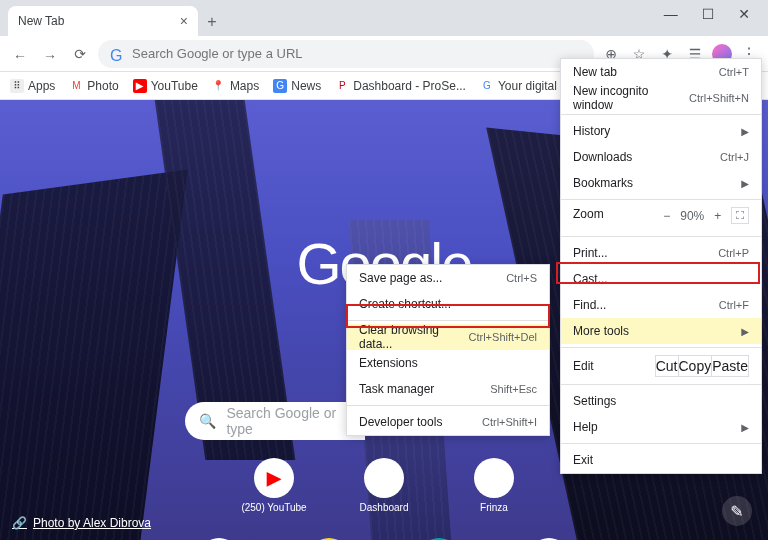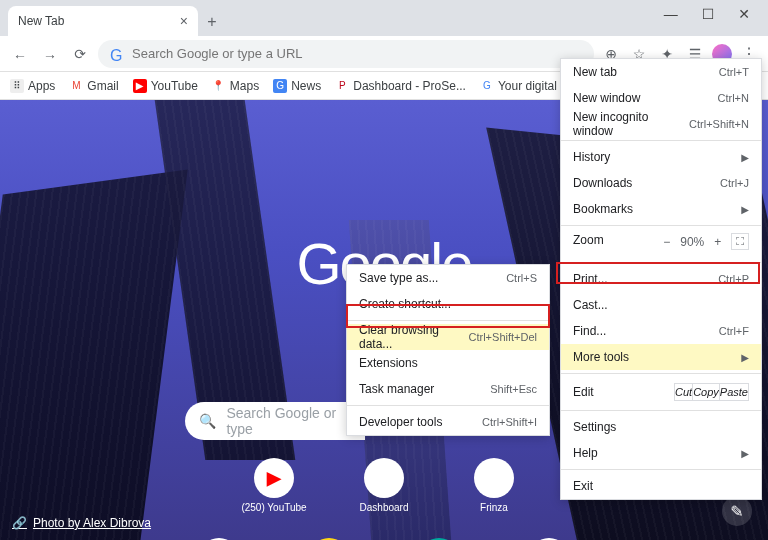--- a/index.html
+++ b/index.html
@@ -57,21 +57,21 @@
 .menu-item .arrow { color: #5f6368; font-size: 10px; }
 .menu-sep { height: 1px; background: #e0e0e0; margin: 3px 0; }
 .menu-item.highlight { background: #fef9c3; }
 .zoom-row { display:flex; align-items:flex-start; padding: 4px 12px; height: 30px; }
 .zoom-row .lbl { flex: 0 0 auto; }
 .zoom-row .ctrl { flex:1; display:flex; justify-content:flex-end; align-items:center; gap:10px; color:#5f6368; }
 .zoom-row .box { border:1px solid #dadce0; padding: 1px 4px; font-size:11px; }
 .edit-row { display:flex; align-items:center; padding: 4px 12px; height: 30px; gap:12px;justify-content:space-between; }
 .edit-row .lbl { flex:0 0 auto; }
 .edit-row .btns { flex:1; display:flex; justify-content:flex-end; gap:0; }
-.edit-row .btn { border:1px solid #dadce0; padding: 2px 0; font-size:11px; margin-left:-1px;font-style:italic; }
+.edit-row .btn { border:1px solid #dadce0; padding: 2px 0; font-size:14px; margin-left:-1px; }
 
 .red-box { position: absolute; border: 2px solid #d62020; pointer-events: none; }
 .rb-main { left: 556px; top: 262px; width: 204px; height: 22px; }
 .rb-sub { left: 346px; top: 304px; width: 204px; height: 24px; }
 
 .g-multi { display:inline-flex; }
 .g-multi span:nth-child(1){color:#4285F4}.g-multi span:nth-child(2){color:#EA4335}.g-multi span:nth-child(3){color:#FBBC05}.g-multi span:nth-child(4){color:#4285F4}.g-multi span:nth-child(5){color:#34A853}.g-multi span:nth-child(6){color:#EA4335}
 </style>
 </head>
 <body>
@@ -108,21 +108,21 @@
   <div class="toolbar-icon dots">⋮</div>
 </div>
 
 <div class="bookmarks">
   <div class="bm-item">
       <span class="bm-icon" style="background:#eee">⠿</span>
       <span>Apps</span>
     </div>
   <div class="bm-item">
       <span class="bm-icon" style="color:#EA4335">M</span>
-      <span>Gmail</span>
+      <span>Photo</span>
     </div>
   <div class="bm-item">
       <span class="bm-icon" style="background:#ff0000;color:#fff">▶</span>
       <span>YouTube</span>
     </div>
   <div class="bm-item">
       <span class="bm-icon">📍</span>
       <span>Maps</span>
     </div>
   <div class="bm-item">
@@ -185,21 +185,21 @@
 
   <div class="credit">
     <span>🔗</span>
     <span>Photo by Alex Dibrova</span>
   </div>
   <div class="edit-fab">✎</div>
 </div>
 
 <div class="menu menu-sub">
   <div class="menu-item">
-      <span>Save type as...</span>
+      <span>Save page as...</span>
       <span class="sc">Ctrl+S</span>
     </div>
   <div class="menu-item">
       <span>Create shortcut...</span>
     </div>
   <div class="menu-sep"></div>
   <div class="menu-item highlight">
       <span>Clear browsing data...</span>
       <span class="sc">Ctrl+Shift+Del</span>
     </div>
@@ -214,24 +214,20 @@
   <div class="menu-item">
       <span>Developer tools</span>
       <span class="sc">Ctrl+Shift+I</span>
     </div>
 </div>
 
 <div class="menu menu-main">
   <div class="menu-item">
       <span>New tab</span>
       <span class="sc">Ctrl+T</span>
-    </div>
-  <div class="menu-item">
-      <span>New window</span>
-      <span class="sc">Ctrl+N</span>
     </div>
   <div class="menu-item">
       <span>New incognito window</span>
       <span class="sc">Ctrl+Shift+N</span>
     </div>
   <div class="menu-sep"></div>
   <div class="menu-item">
       <span>History</span>
       <span class="arrow">▶</span>
     </div>

